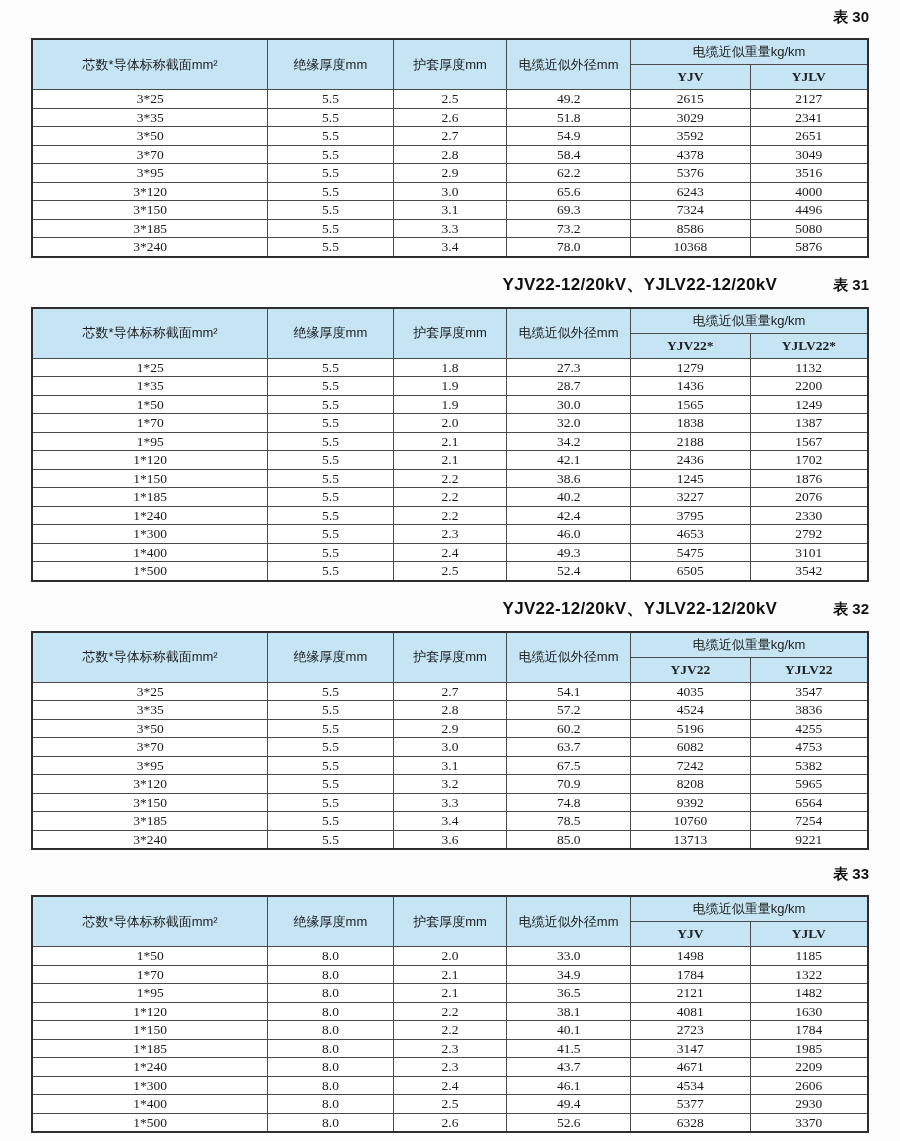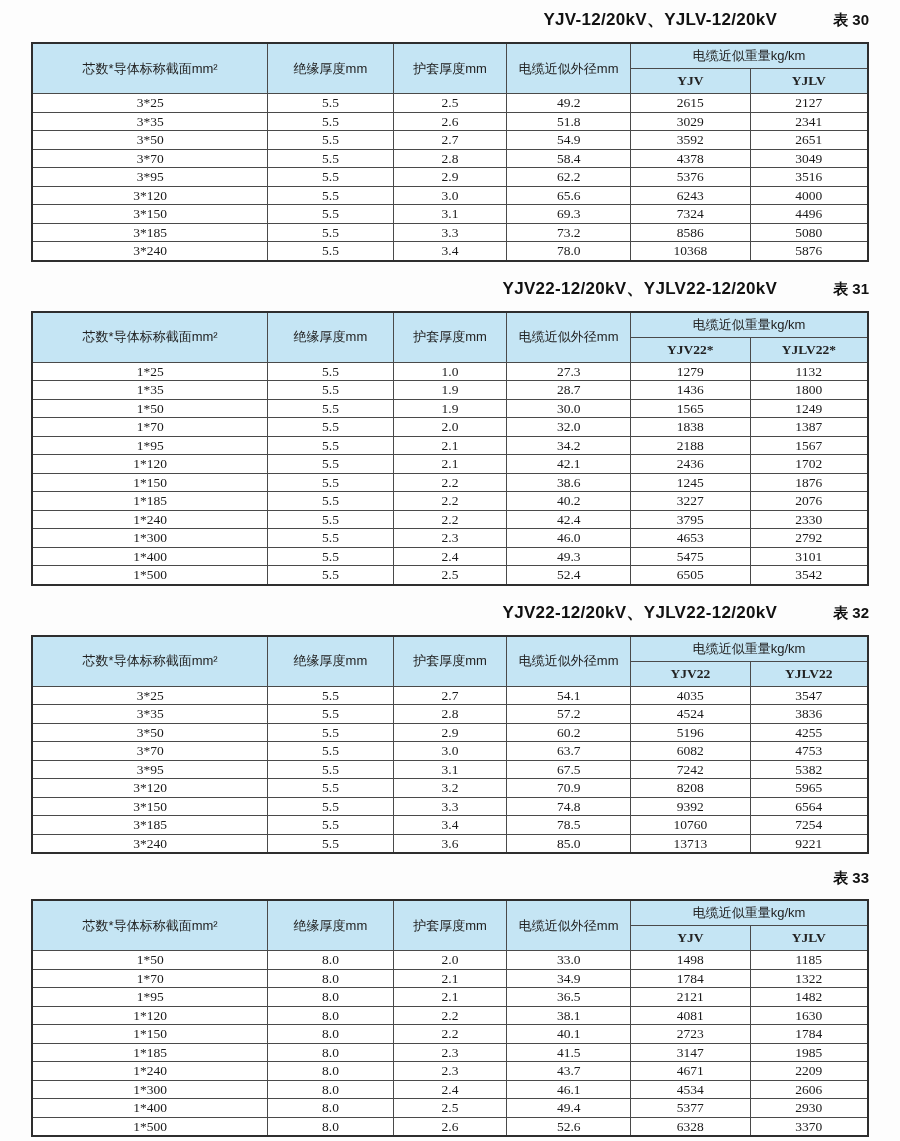--- a/index.html
+++ b/index.html
@@ -80,21 +80,20 @@
   col.c4 { width: 14.8%; }
   col.c5 { width: 14.3%; }
   col.c6 { width: 14.1%; }
 </style>
 </head>
 <body>
 
 <div class="page" id="page-root">
   <section class="table-block">
     <div class="title-row">
-      <h2 class="table-title">YJV-12/20kV、YJLV-12/20kV</h2>
       <span class="table-no">表 30</span>
     </div>
     <table class="spec-table">
       <colgroup>
         <col class="c1">
           <col class="c2">
           <col class="c3">
           <col class="c4">
           <col class="c5">
           <col class="c6">
@@ -221,33 +220,33 @@
         </tr>
         <tr class="sub-row">
           <th>YJV22*</th>
           <th>YJLV22*</th>
         </tr>
       </thead>
       <tbody>
   <tr>
     <td>1*25</td>
     <td>5.5</td>
-    <td>1.0</td>
+    <td>1.8</td>
     <td>27.3</td>
     <td>1279</td>
     <td>1132</td>
   </tr>
 
   <tr>
     <td>1*35</td>
     <td>5.5</td>
     <td>1.9</td>
     <td>28.7</td>
     <td>1436</td>
-    <td>1800</td>
+    <td>2200</td>
   </tr>
 
   <tr>
     <td>1*50</td>
     <td>5.5</td>
     <td>1.9</td>
     <td>30.0</td>
     <td>1565</td>
     <td>1249</td>
   </tr>

